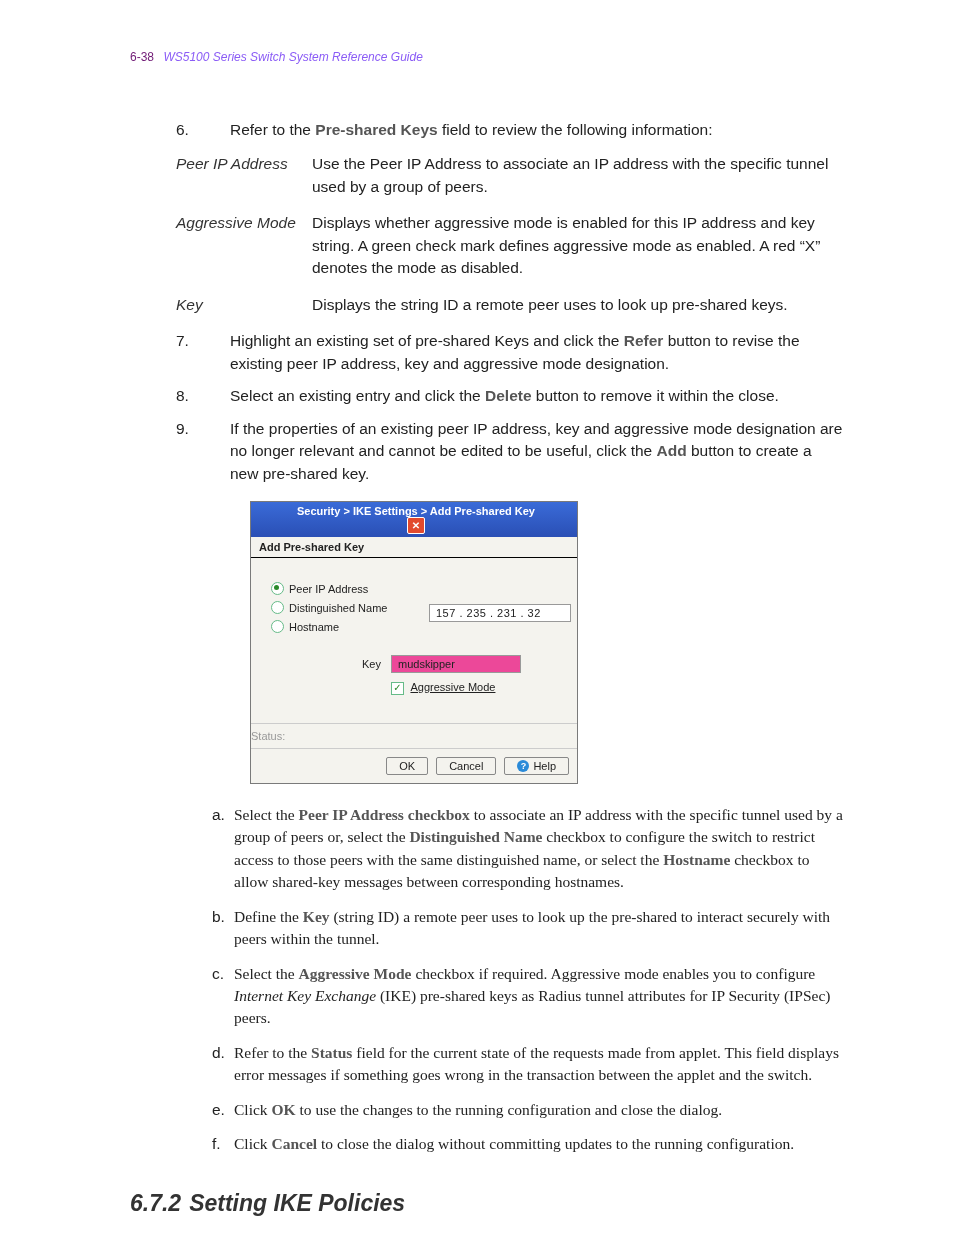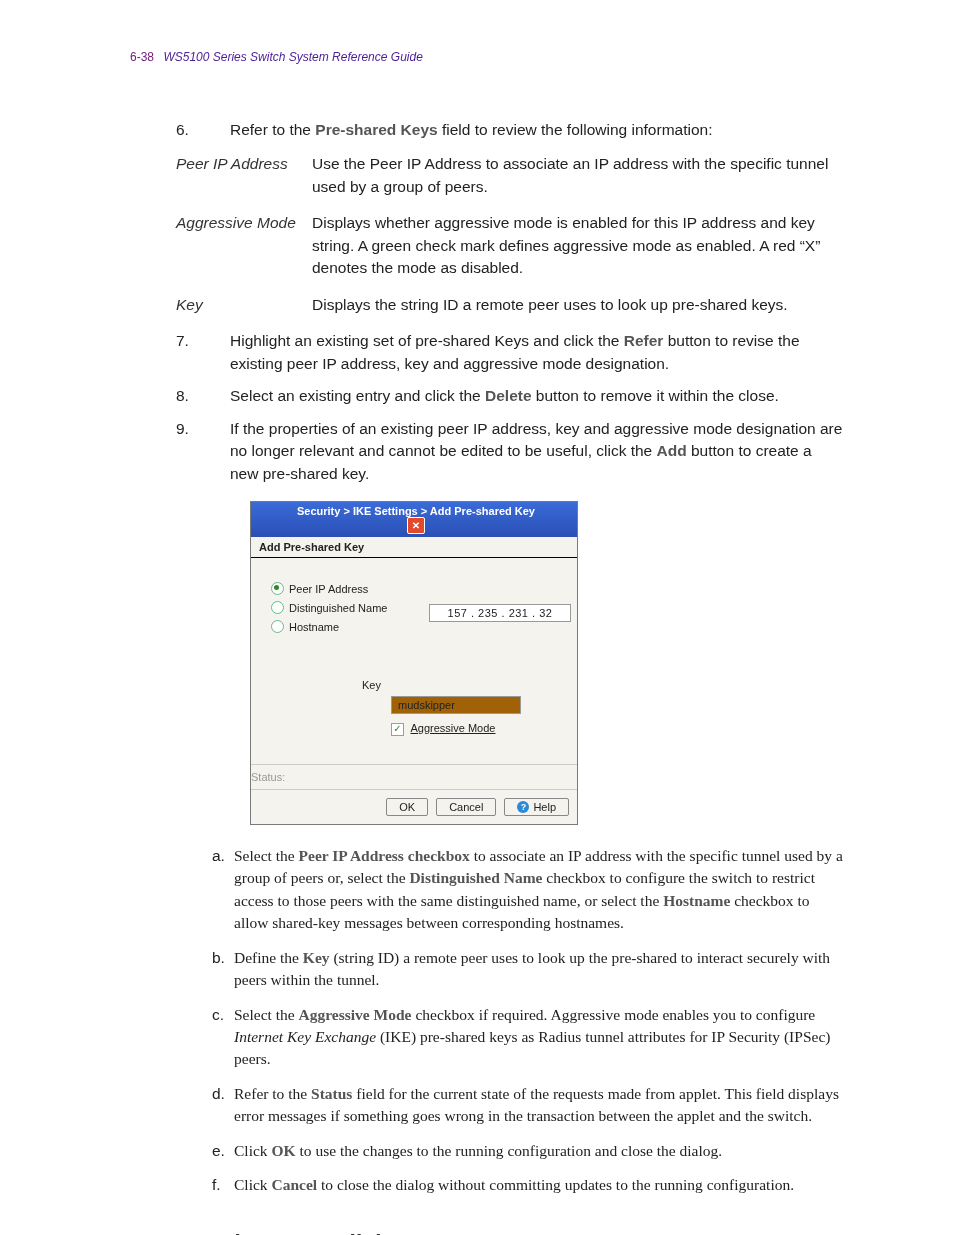--- a/index.html
+++ b/index.html
@@ -13,21 +13,21 @@
   .page {
     padding: 50px 110px 60px 130px;
     box-sizing: border-box;
   }
   .runhead {
     font-size: 12px;
     color: #666;
     margin-bottom: 55px;
   }
   .runhead .pagenum { color: #701a75; }
-  .runhead .title { font-style: italic; color: #4c1d95; margin-left: 6px; }
+  .runhead .title { font-style: italic; color: #8b5cf6; margin-left: 6px; }
 
   .ol-main { margin-left: 46px; }
   .step {
     display: flex;
     font-size: 15.5px;
     line-height: 1.45;
     margin-bottom: 10px;
     font-family: "Helvetica Neue", Helvetica, Arial, sans-serif;
     font-weight: 300;
   }
@@ -92,21 +92,21 @@
     width: 11px; height: 11px; border: 1px solid #6b8; border-radius: 50%; background: #fff; display: inline-block; position: relative;
   }
   .radio.sel::after {
     content: ""; position: absolute; left: 2px; top: 2px; width: 5px; height: 5px; border-radius: 50%; background: #2a8a2a;
   }
   .ipbox {
     border: 1px solid #999; background: #fff; padding: 2px 6px; font-size: 11px; letter-spacing: 0.5px; width: 128px; margin-left: 10px;
   }
   .keyrow { display: flex; align-items: center; margin: 16px 0 8px 0; }
   .keyrow .lbl { width: 112px; text-align: right; padding-right: 10px; }
-  .txtin { border: 1px solid #999; background: #a16207; padding: 2px 6px; font-size: 11px; width: 116px; margin-top: 41px; }
+  .txtin { border: 1px solid #999; background: #ec4899; padding: 2px 6px; font-size: 11px; width: 116px; }
   .chkrow { margin-left: 122px; margin-top: 6px; }
   .chkbox { width: 11px; height: 11px; border: 1px solid #6b8; background: #fff; display: inline-flex; align-items: center; justify-content: center; margin-right: 4px; vertical-align: middle;}
   .chkbox.sel::after { content: "✓"; color: #2a8a2a; font-size: 10px; line-height: 1; }
   .dlg-status { border-top: 1px solid #ccc; border-bottom: 1px solid #ccc; padding: 6px 0; color: #999; margin-top: 22px;}
   .dlg-btns { display: flex; gap: 8px; justify-content: flex-end; padding: 8px; }
   .dlg-btn {
     border: 1px solid #888; background: #f4f3ee; padding: 2px 12px; font-size: 11px; border-radius: 2px;
     display: flex; align-items: center; gap: 4px;
   }
   .help-icon { width: 12px; height: 12px; border-radius: 50%; background: #2a8ad8; color: #fff; font-size: 9px; font-weight: bold; display: inline-flex; align-items: center; justify-content: center;}
@@ -205,21 +205,21 @@
                 </span>
               <span>Distinguished Name</span>
             </div>
             <div class="dlg-row">
               <span class="r">
                   <span class="radio"></span>
                 </span>
               <span>Hostname</span>
             </div>
           </div>
-          <div style="padding-top:22px;text-align:center;">
+          <div style="padding-top:22px;">
             <div class="ipbox">157 . 235 . 231 .  32</div>
           </div>
         </div>
         <div class="keyrow">
           <span class="lbl">Key</span>
           <span class="txtin">mudskipper</span>
         </div>
         <div class="chkrow">
           <span class="chkbox sel"></span>
           <span style="text-decoration: underline;">Aggressive Mode</span>

